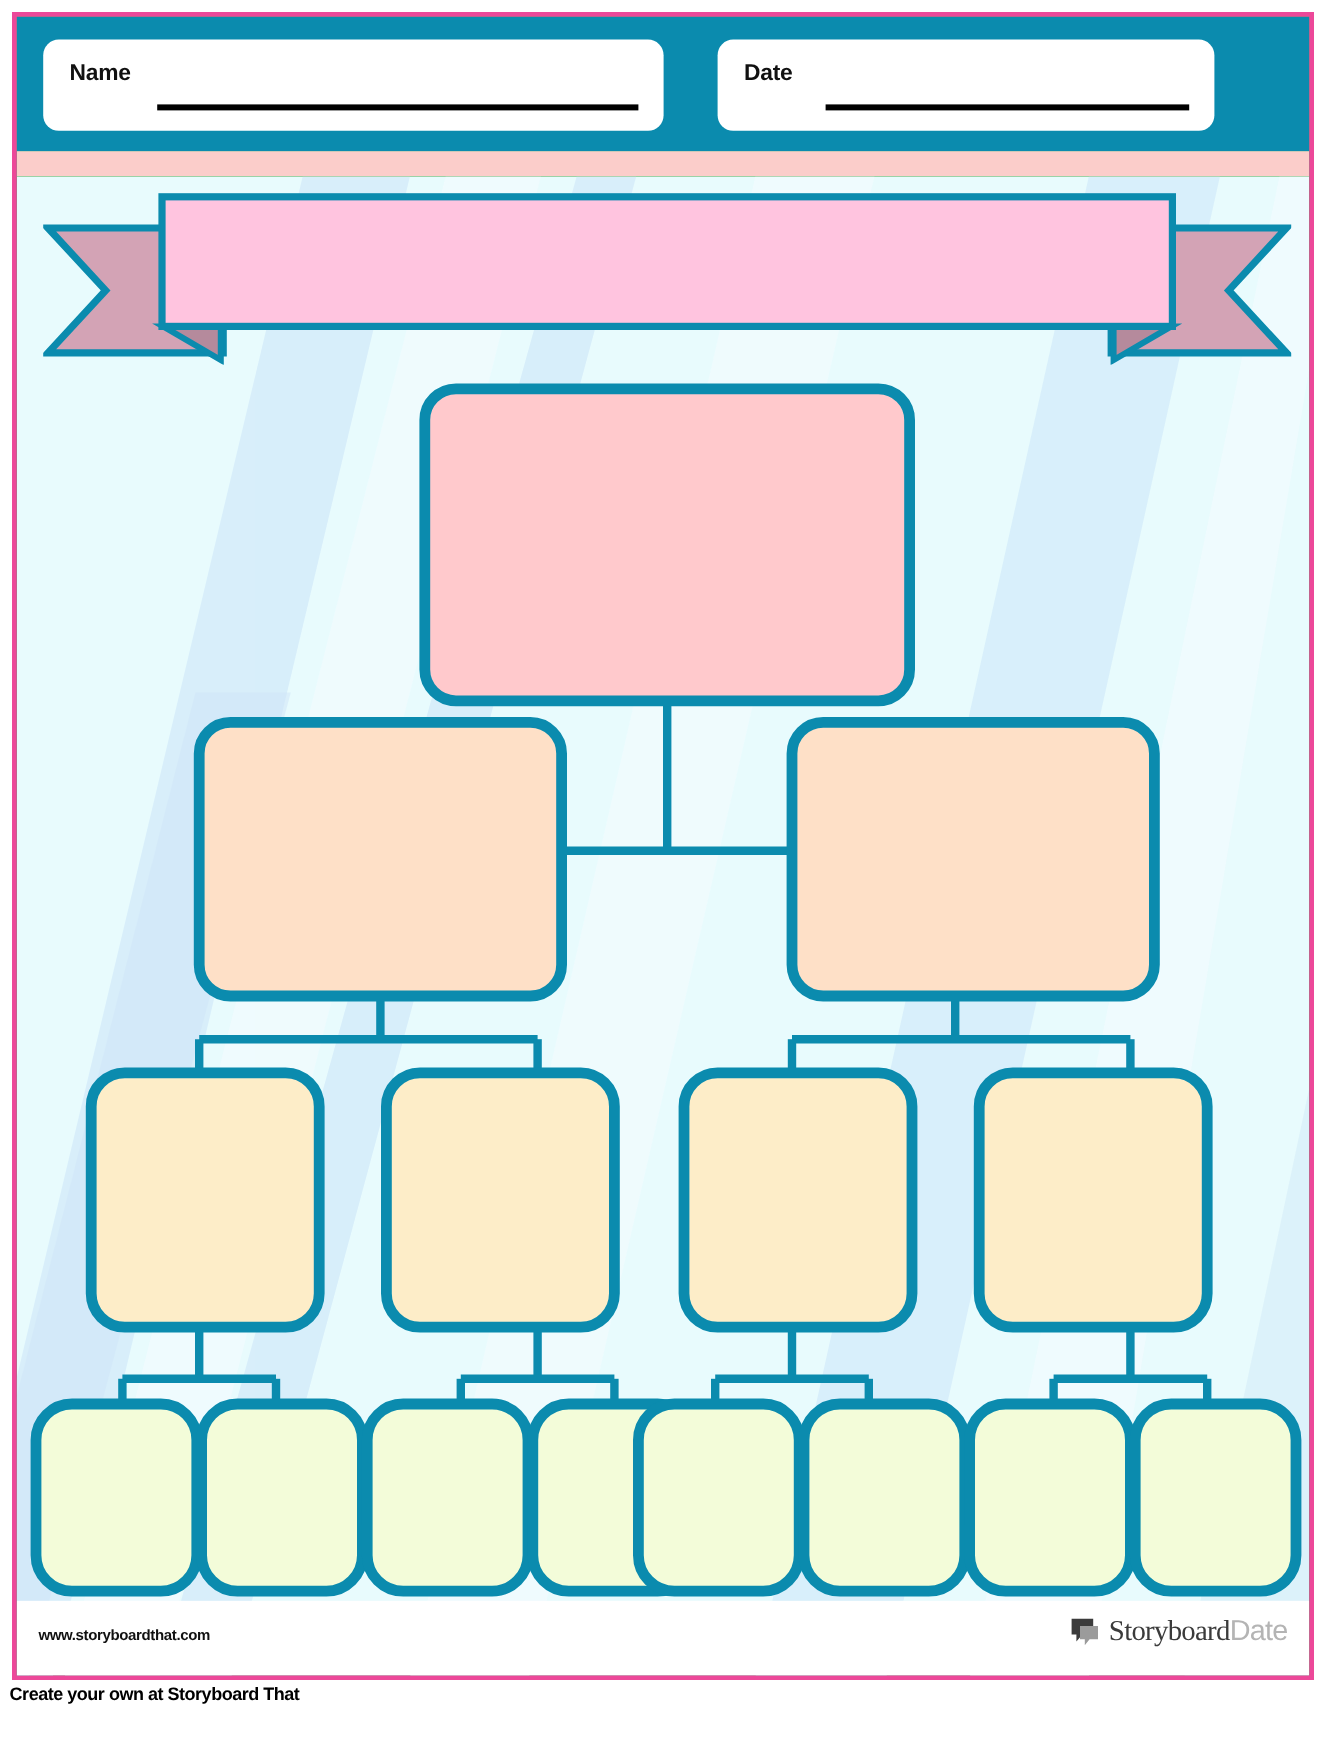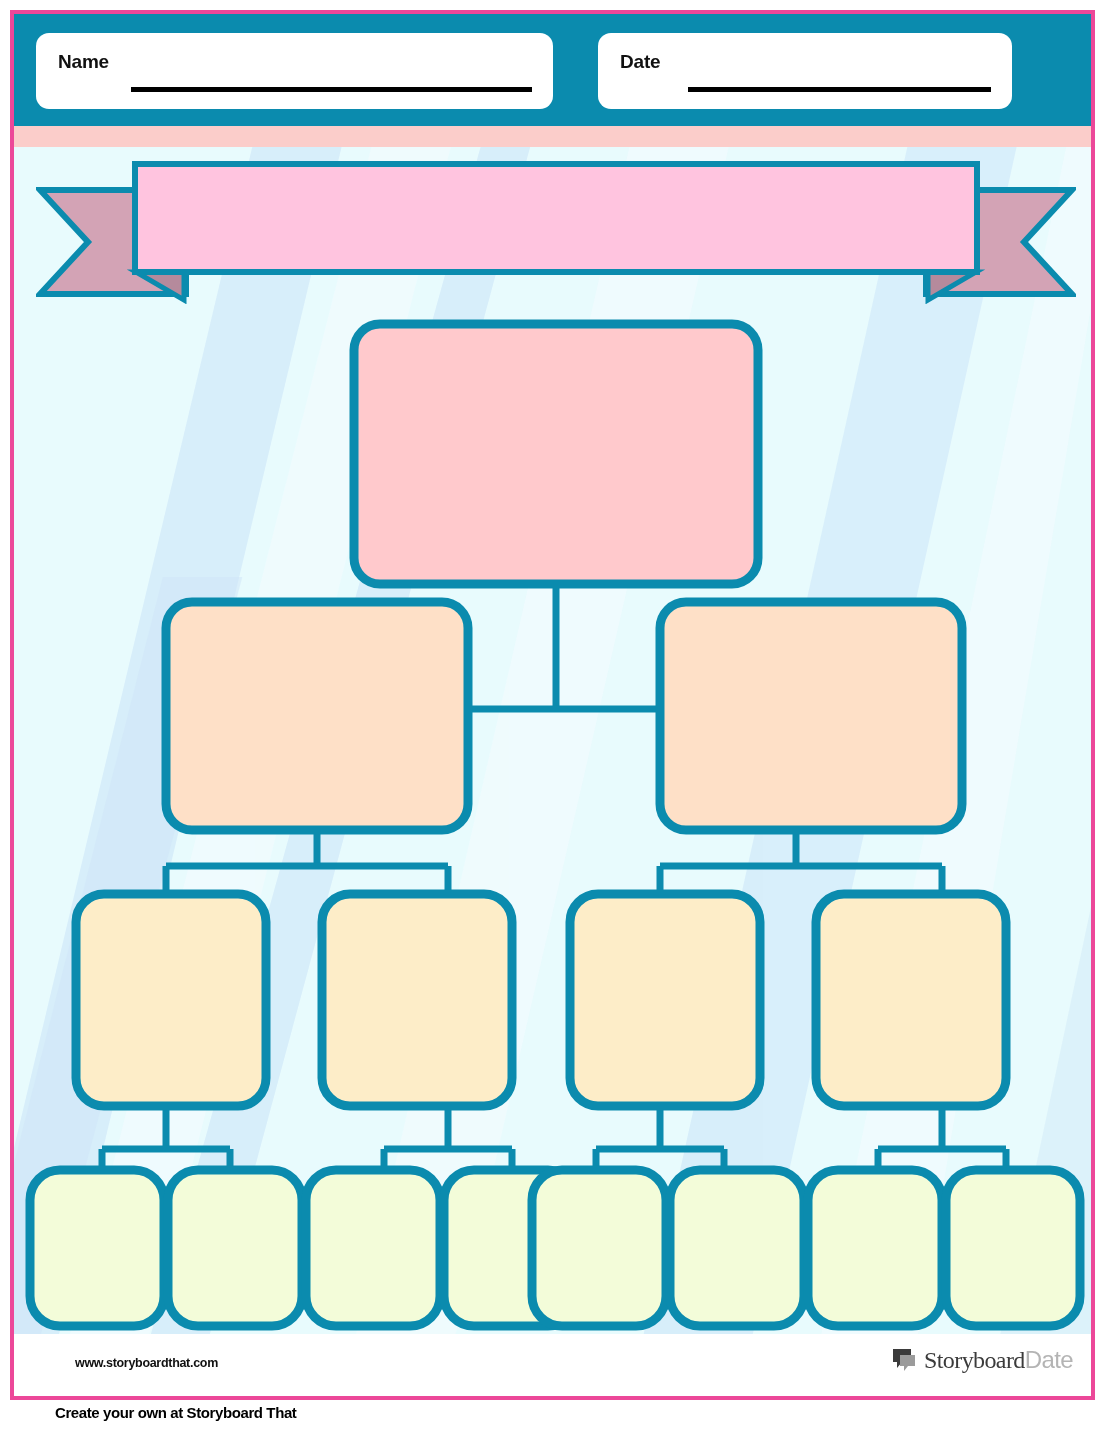--- a/index.html
+++ b/index.html
@@ -130,21 +130,20 @@
     z-index: 4;
   }
   #footer-url {
     position: absolute;
     left: 18px;
     top: 22px;
     font-size: 12.5px;
     font-weight: bold;
     color: #111111;
     letter-spacing: -0.3px;
-    margin-left: 43px;
   }
   #logo {
     position: absolute;
     right: 18px;
     top: 12px;
     display: flex;
     align-items: center;
     gap: 7px;
   }
   #logo-text {
@@ -157,21 +156,20 @@
 
   
   #caption {
     position: absolute;
     left: 8px;
     top: 1404px;
     font-size: 15px;
     font-weight: bold;
     color: #000000;
     letter-spacing: -0.4px;
-    margin-left: 47px;
   }
 </style>
 </head>
 <body>
 
 <div id="page">
 
   <svg id="bg-swoosh" viewBox="0 0 1085 1251" preserveAspectRatio="none">
     <rect x="0" y="0" width="1085" height="1251" fill="#e8fbfd"></rect>
     <g fill="#d5ecfa" opacity="0.85">

